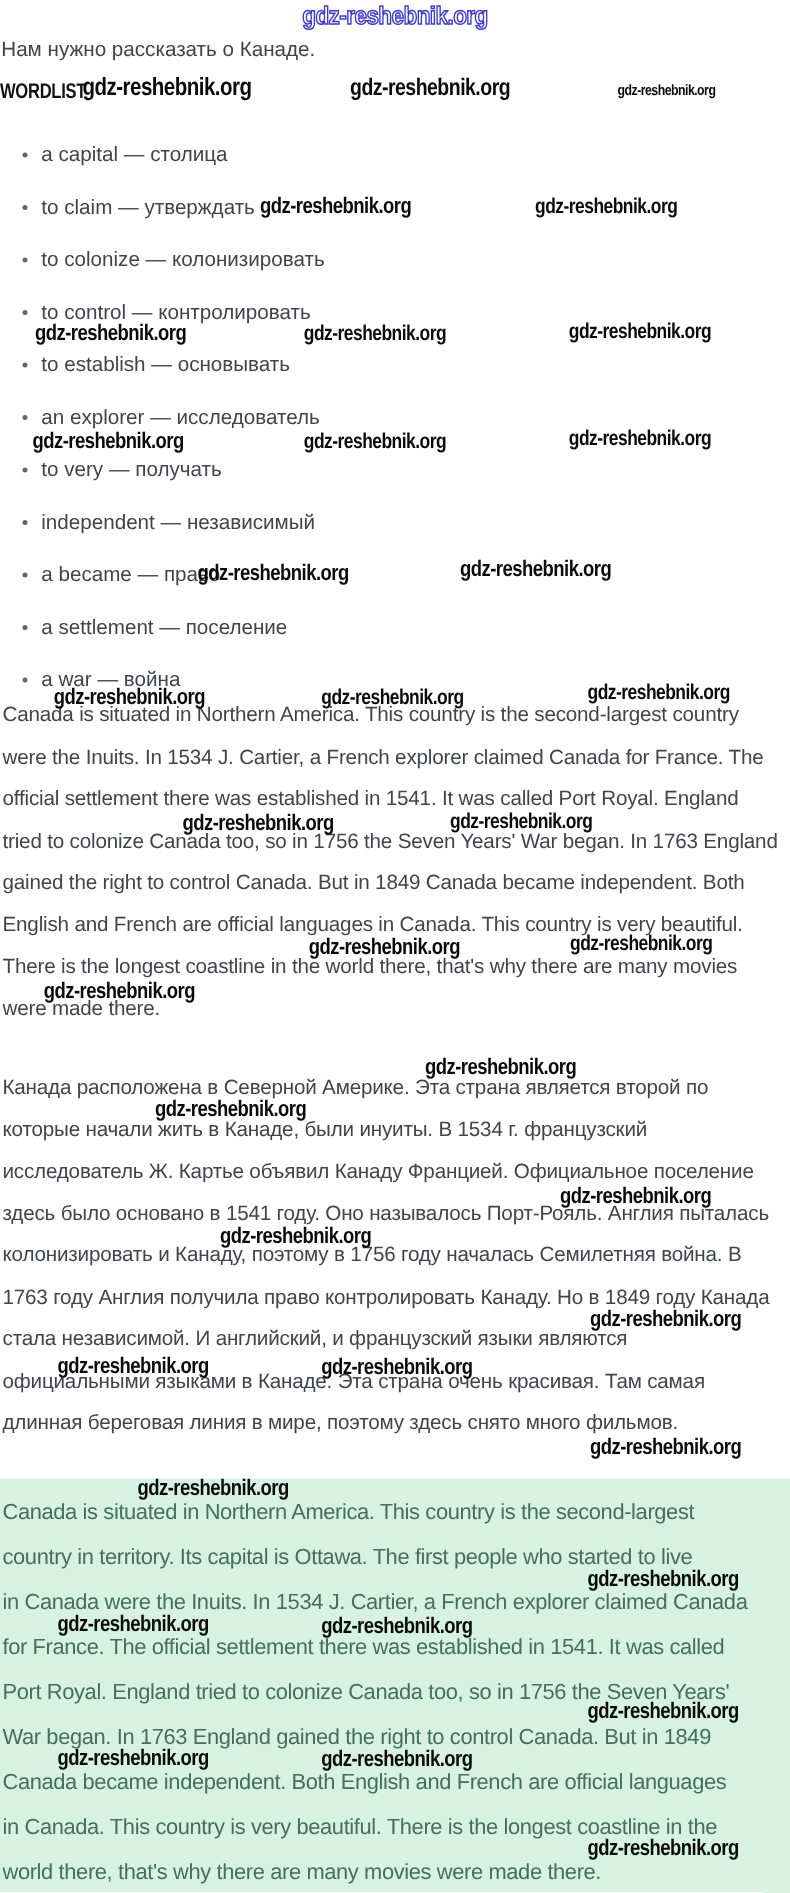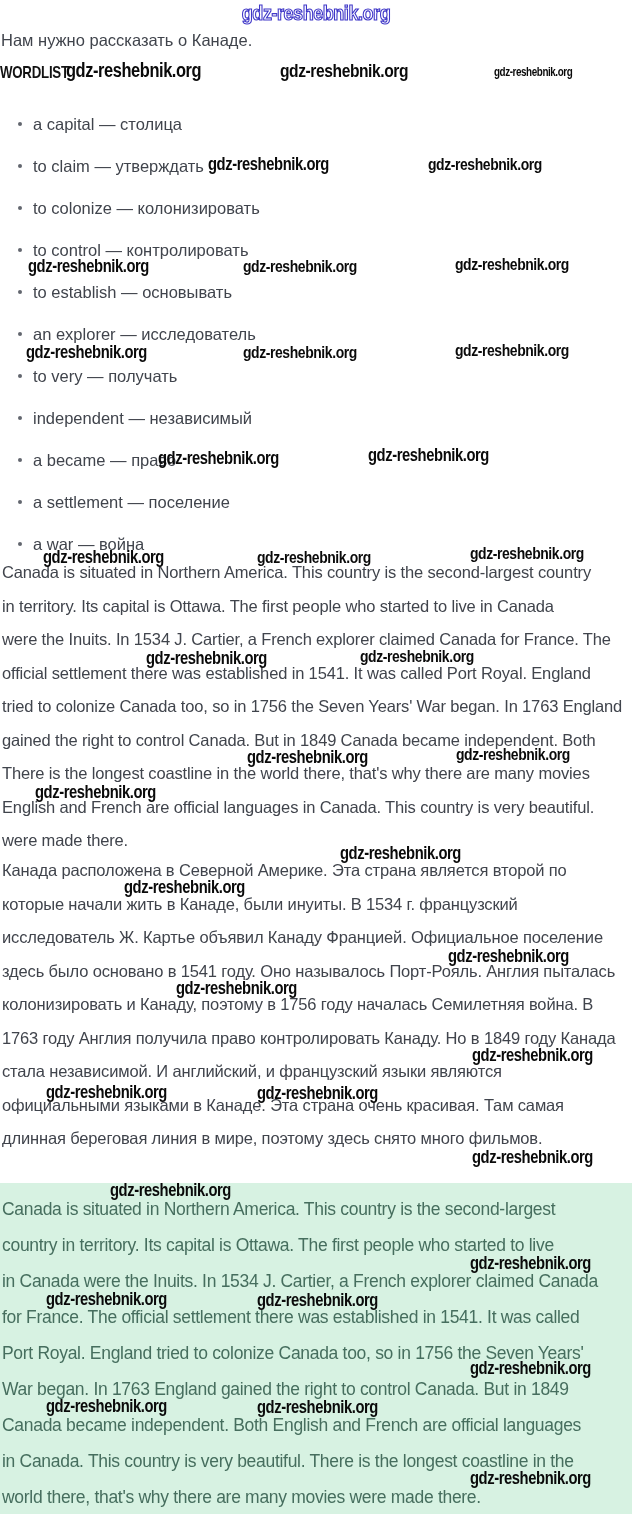--- a/index.html
+++ b/index.html
@@ -78,27 +78,26 @@
       <li>an explorer — исследователь</li>
       <li>to very — получать</li>
       <li>independent — независимый</li>
       <li>a became — право</li>
       <li>a settlement — поселение</li>
       <li>a war — война</li>
     </ul>
 
   <div class="para para-en">
       <div class="tline">Canada is situated in Northern America. This country is the second-largest country</div>
-      <div class="tline">in territory. Its capital is Ottawa. The first people who started to live in Canada</div>
       <div class="tline">were the Inuits. In 1534 J. Cartier, a French explorer claimed Canada for France. The</div>
       <div class="tline">official settlement there was established in 1541. It was called Port Royal. England</div>
       <div class="tline">tried to colonize Canada too, so in 1756 the Seven Years' War began. In 1763 England</div>
       <div class="tline">gained the right to control Canada. But in 1849 Canada became independent. Both</div>
+      <div class="tline">English and French are official languages in Canada. This country is very beautiful.</div>
       <div class="tline">There is the longest coastline in the world there, that's why there are many movies</div>
-      <div class="tline">English and French are official languages in Canada. This country is very beautiful.</div>
       <div class="tline">were made there.</div>
     </div>
 
   <div class="para para-ru">
       <div class="tline">Канада расположена в Северной Америке. Эта страна является второй по</div>
       <div class="tline">которые начали жить в Канаде, были инуиты. В 1534 г. французский</div>
       <div class="tline">исследователь Ж. Картье объявил Канаду Францией. Официальное поселение</div>
       <div class="tline">здесь было основано в 1541 году. Оно называлось Порт-Рояль. Англия пыталась</div>
       <div class="tline">колонизировать и Канаду, поэтому в 1756 году началась Семилетняя война. В</div>
       <div class="tline">1763 году Англия получила право контролировать Канаду. Но в 1849 году Канада</div>

